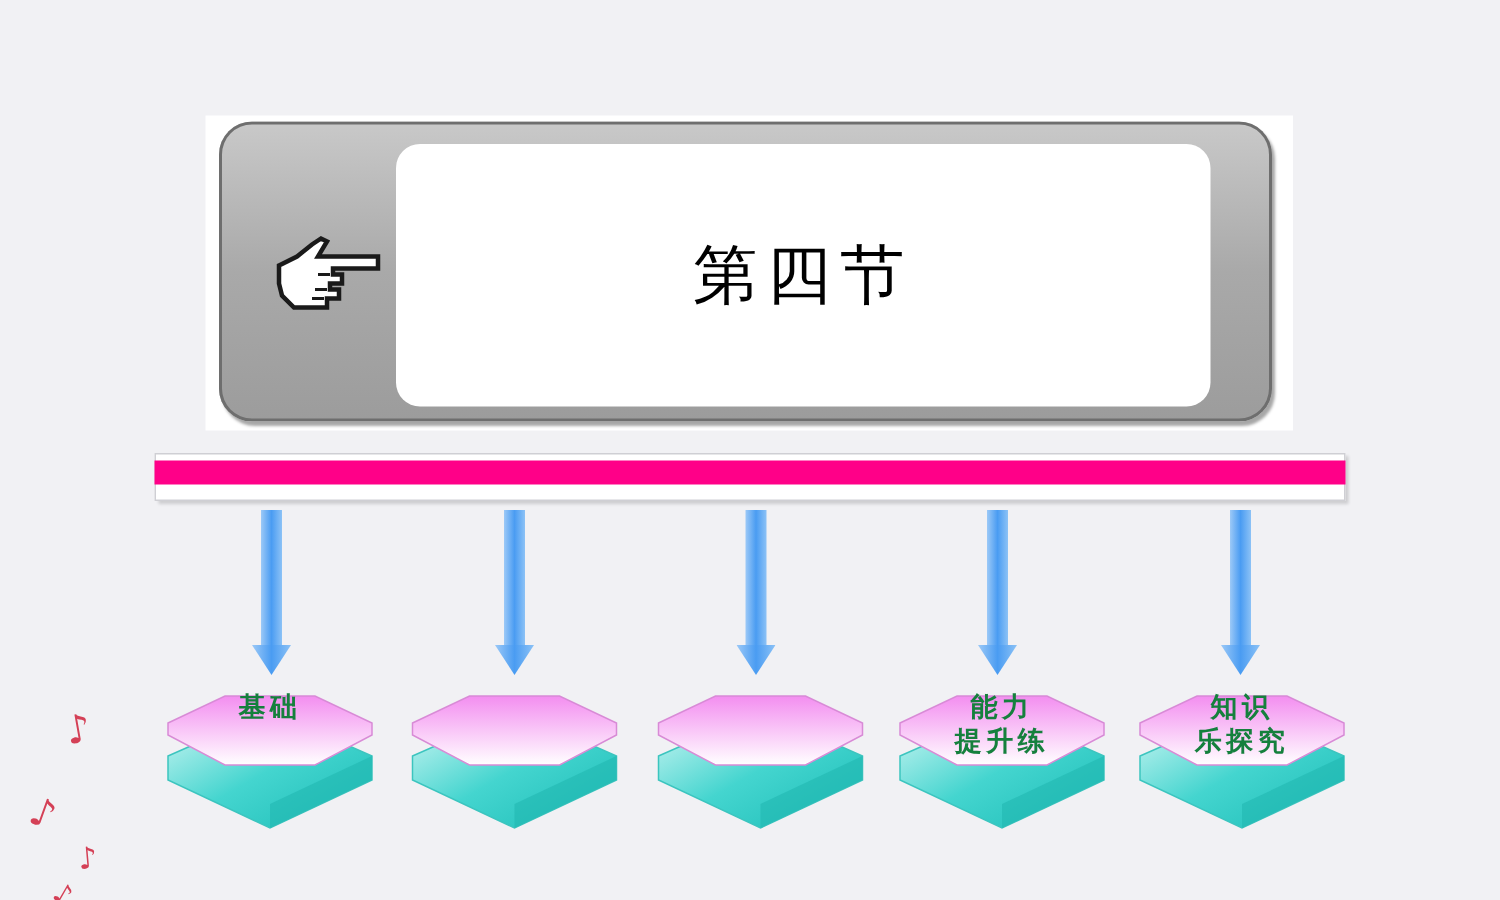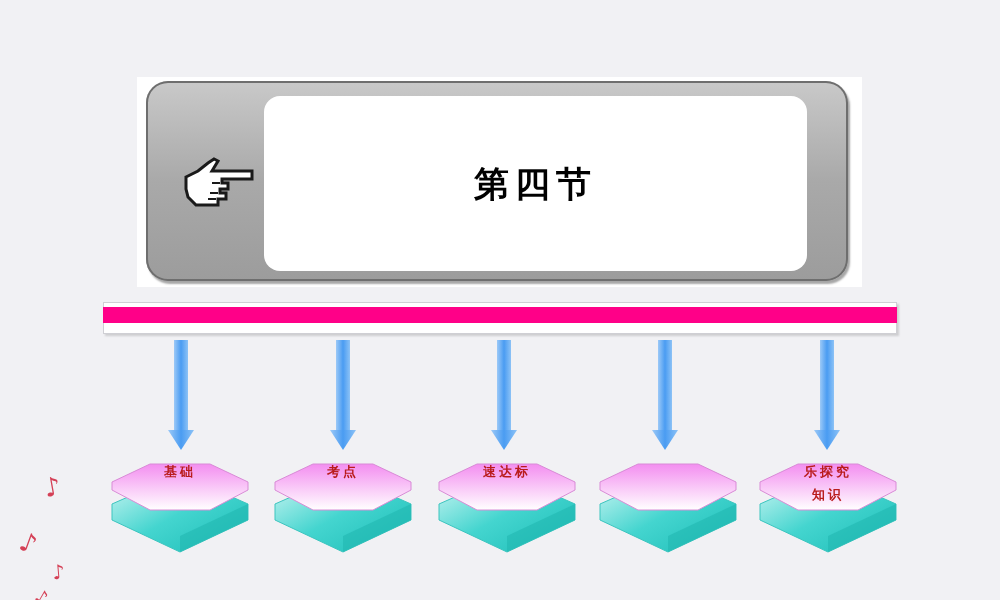--- a/index.html
+++ b/index.html
@@ -22,42 +22,42 @@
     .hand-icon {
       position: absolute; left: 32px; top: 72px; width: 80px; height: 64px;
     }
     .title-inner {
       position: absolute; left: 118px; top: 15px; width: 543px; height: 175px;
       background: #ffffff; border-radius: 16px;
       display: flex; flex-direction: column; align-items: center; justify-content: center;
     }
     .title-line {
       font-family: "DejaVu Sans", sans-serif;
-      font-weight: bold; color: #000;
-      font-size: 35px; letter-spacing: 6px; line-height: 66px;
+      font-weight: normal; color: #000;
+      font-size: 43px; letter-spacing: 6px; line-height: 66px;
     }
     .pink-bar-wrap {
       position: absolute; left: 103px; top: 302px; width: 792px; height: 30px;
       background: #ffffff; border: 1px solid #cfcfd4;
       box-shadow: 2px 2px 2px rgba(0,0,0,0.15);
     }
     .pink-bar {
       position: absolute; left: -1px; top: 4px; width: 794px; height: 16px;
       background: #ff0088;
     }
     .arrow {
       position: absolute; top: 340px; width: 26px; height: 112px;
     }
     .tile {
       position: absolute; top: 458px; width: 140px; height: 100px;
     }
     .tile svg { position: absolute; left: 0; top: 0; }
     .tile-label {
       position: absolute; left: 0; top: 2px; width: 140px; text-align: center;
-      color: #b91c1c; font-size: 13px; line-height: 23px; font-weight: bold;
+      color: #15803d; font-size: 18px; line-height: 23px; font-weight: bold;
       letter-spacing: 3px;
     }
     .note {
       position: absolute; color: #d0223b; font-size: 26px; opacity: 0.85;
     }
   </style>
 </head>
 <body>
 
 <div class="title-frame">
@@ -126,51 +126,53 @@
   </div>
 </div>
 
 <div class="tile" style="left:273px">
   <svg width="140" height="100" viewBox="0 0 140 100">
     <polygon points="2,46 70,16 138,46 138,62 70,94 2,62" fill="url(#tb)" stroke="#3cc5bf"></polygon>
     <polygon points="70,94 138,62 138,46 70,78" fill="#22b7b0" opacity="0.6"></polygon>
     <polygon points="2,24 40,6 100,6 138,24 138,32 100,52 40,52 2,32" fill="url(#tt)" stroke="#d88bd6"></polygon>
   </svg>
   <div class="tile-label">
-    <div>考点</div>
   </div>
 </div>
 
 <div class="tile" style="left:437px">
   <svg width="140" height="100" viewBox="0 0 140 100">
     <polygon points="2,46 70,16 138,46 138,62 70,94 2,62" fill="url(#tb)" stroke="#3cc5bf"></polygon>
     <polygon points="70,94 138,62 138,46 70,78" fill="#22b7b0" opacity="0.6"></polygon>
     <polygon points="2,24 40,6 100,6 138,24 138,32 100,52 40,52 2,32" fill="url(#tt)" stroke="#d88bd6"></polygon>
   </svg>
   <div class="tile-label">
-    <div>速达标</div>
   </div>
 </div>
 
 <div class="tile" style="left:598px">
   <svg width="140" height="100" viewBox="0 0 140 100">
     <polygon points="2,46 70,16 138,46 138,62 70,94 2,62" fill="url(#tb)" stroke="#3cc5bf"></polygon>
     <polygon points="70,94 138,62 138,46 70,78" fill="#22b7b0" opacity="0.6"></polygon>
     <polygon points="2,24 40,6 100,6 138,24 138,32 100,52 40,52 2,32" fill="url(#tt)" stroke="#d88bd6"></polygon>
   </svg>
+  <div class="tile-label">
+    <div>能力</div>
+    <div>提升练</div>
+  </div>
 </div>
 
 <div class="tile" style="left:758px">
   <svg width="140" height="100" viewBox="0 0 140 100">
     <polygon points="2,46 70,16 138,46 138,62 70,94 2,62" fill="url(#tb)" stroke="#3cc5bf"></polygon>
     <polygon points="70,94 138,62 138,46 70,78" fill="#22b7b0" opacity="0.6"></polygon>
     <polygon points="2,24 40,6 100,6 138,24 138,32 100,52 40,52 2,32" fill="url(#tt)" stroke="#d88bd6"></polygon>
   </svg>
   <div class="tile-label">
+    <div>知识</div>
     <div>乐探究</div>
-    <div>知识</div>
   </div>
 </div>
 
 <div class="note" style="left:44px;top:472px;transform:rotate(-10deg)">♪</div>
 <div class="note" style="left:20px;top:528px;transform:rotate(20deg)">♪</div>
 <div class="note" style="left:52px;top:560px;font-size:20px;transform:rotate(-5deg)">♪</div>
 <div class="note" style="left:36px;top:586px;font-size:18px;transform:rotate(30deg)">♪</div>
 
 </body></html>

